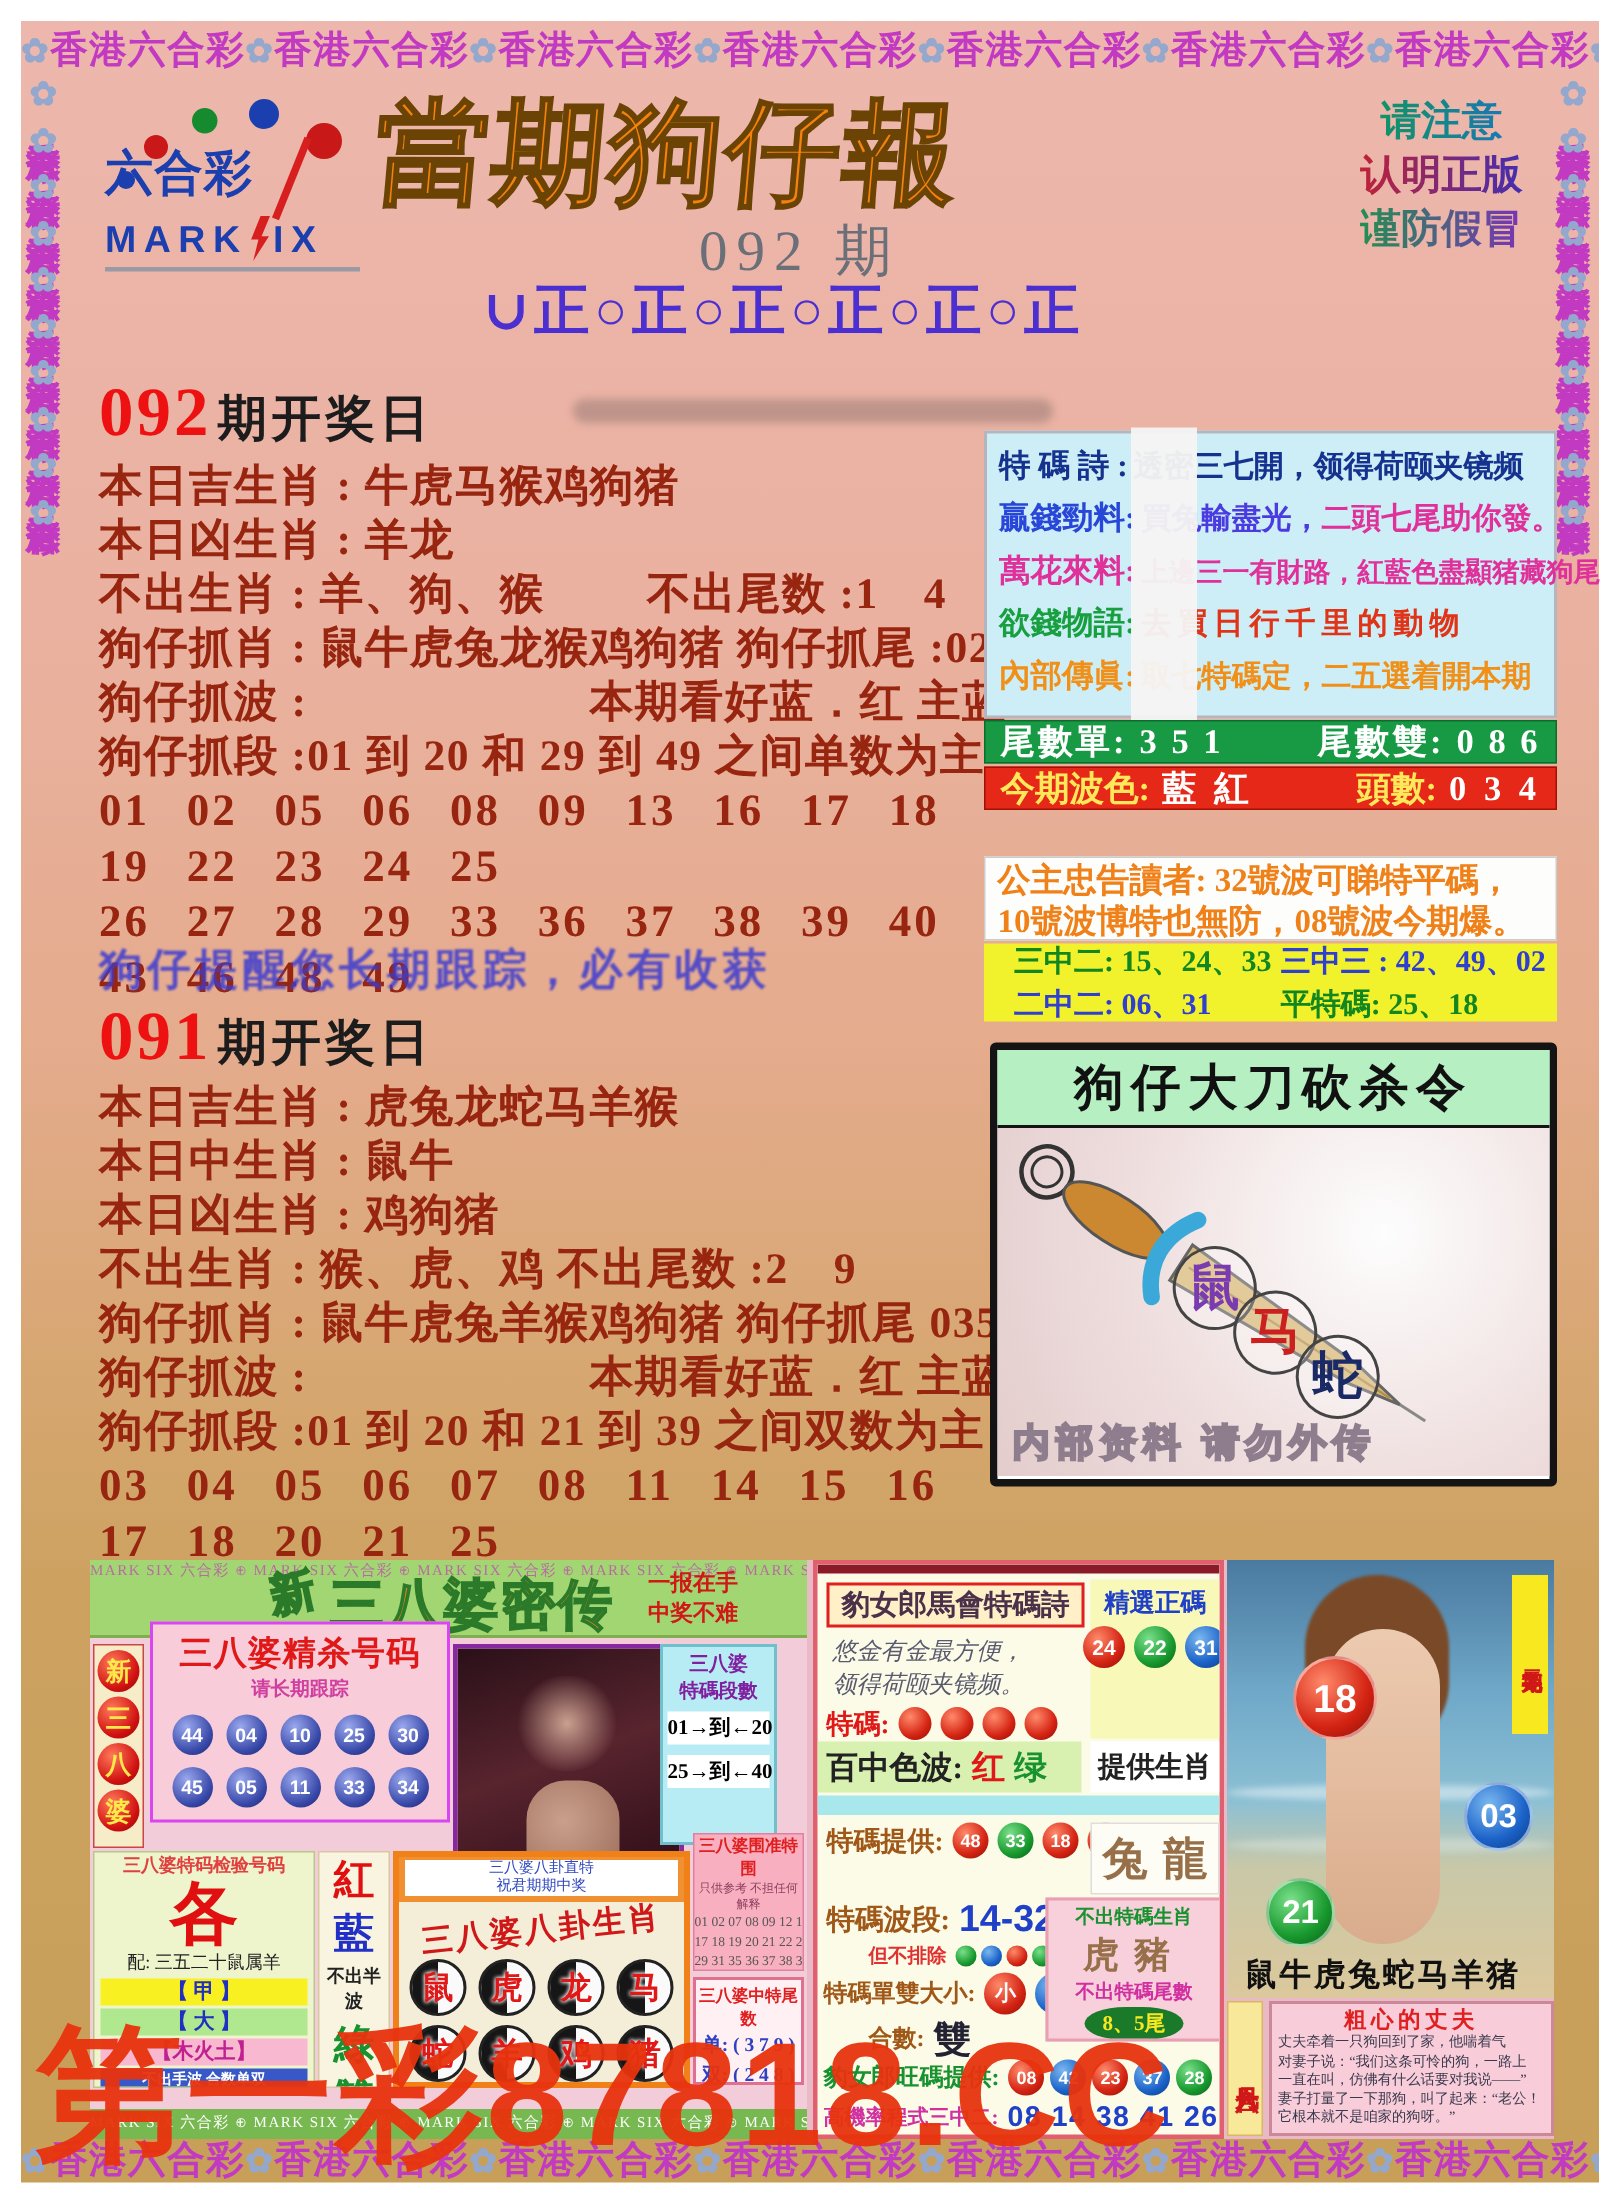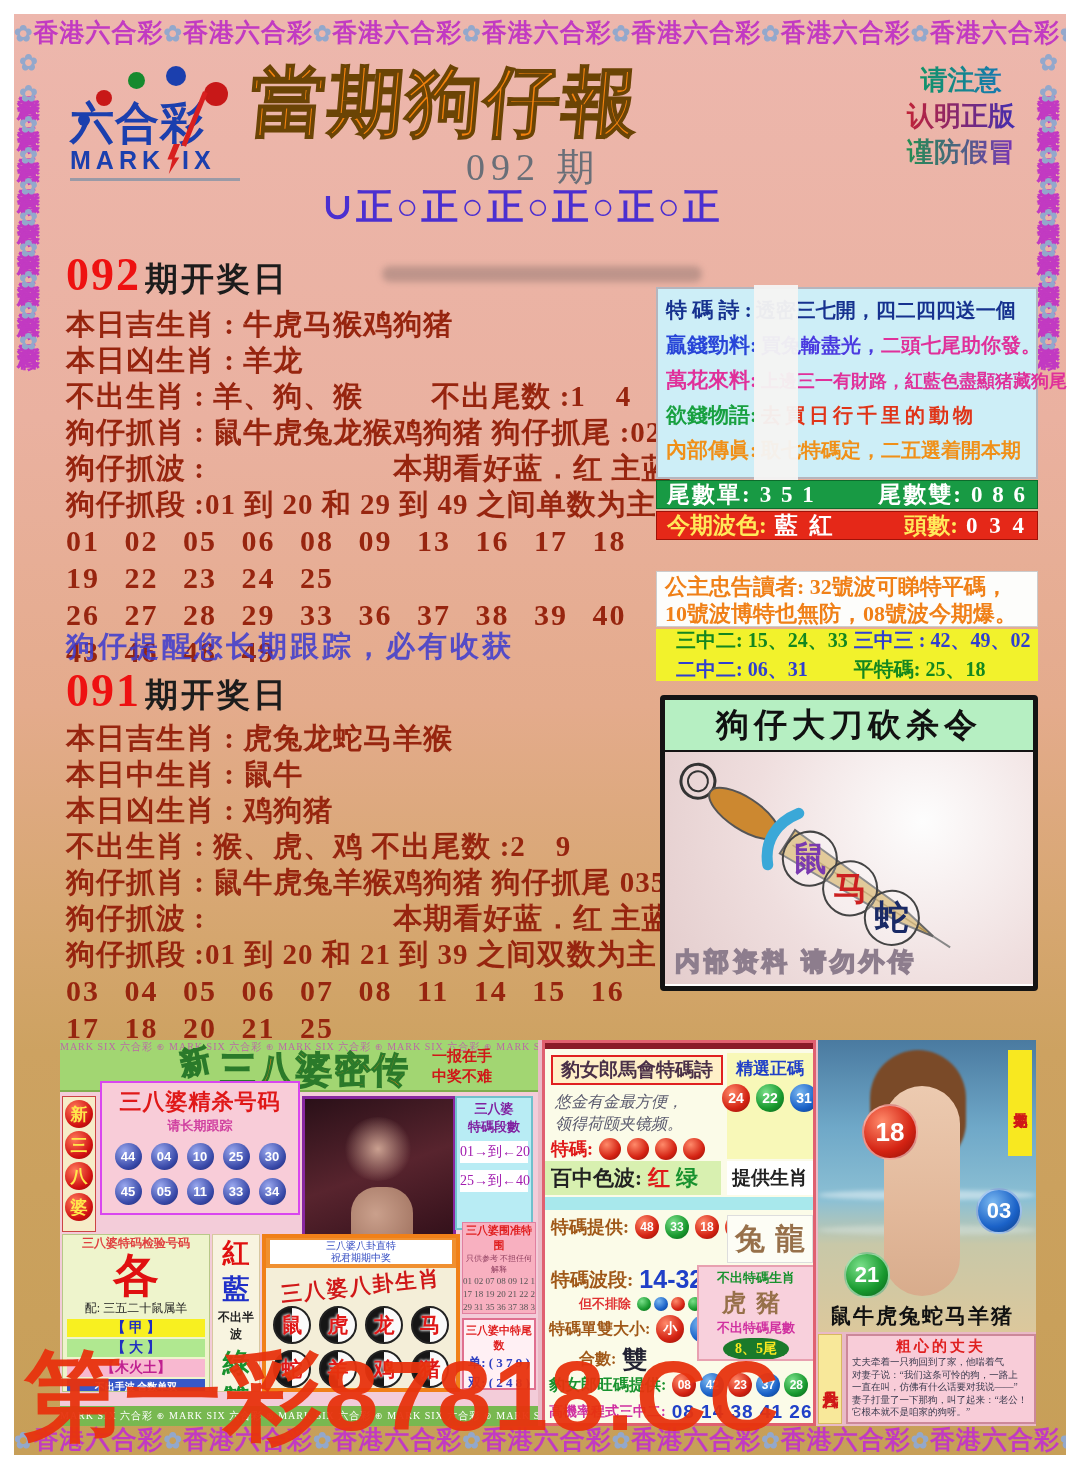--- a/index.html
+++ b/index.html
@@ -14,21 +14,21 @@
   white-space:nowrap;overflow:hidden}
 .frame .flw{color:#93a8cc;font-size:22px}
 .frame-top{left:0;right:0;top:2px;height:32px;text-align:center}
 .frame-bottom{left:0;right:0;bottom:0;height:32px;text-align:center}
 .frame-left,.frame-right{top:36px;bottom:36px;width:30px;writing-mode:vertical-rl;text-orientation:upright;font-size:23px}
 .frame-left{left:0}.frame-right{right:2px}
 
 
 .logo{left:56px;top:46px;width:180px;height:122px}
 .dot{position:absolute;border-radius:50%}
-.logo-cn{position:absolute;left:0;top:34px;font-size:44px;font-weight:bold;color:#1b3fae;letter-spacing:1px}
+.logo-cn{position:absolute;left:0;top:34px;font-size:32px;font-weight:bold;color:#1b3fae;letter-spacing:1px}
 .logo-slash{position:absolute;left:122px;top:30px;width:5px;height:58px;background:#d81f1f;transform:rotate(22deg)}
 .logo-en{position:absolute;left:0;top:86px;font-size:25px;font-weight:bold;color:#1b3fae;
   letter-spacing:5px;font-family:"Liberation Sans",sans-serif}
 .logo-bolt{position:absolute;left:96px;top:84px;width:14px;height:30px;background:#d81f1f;
   clip-path:polygon(55% 0,100% 0,60% 45%,95% 45%,20% 100%,45% 52%,10% 52%)}
 .logo-line{position:absolute;left:0;top:118px;width:170px;height:3px;background:#9a9aa6}
 .main-title{left:236px;top:38px;width:600px;font-size:76px;font-weight:bold;color:#f5820d;
   transform:skewX(-5deg);letter-spacing:2px;-webkit-text-stroke:1.5px #6b4405;white-space:nowrap}
 .issue-no{left:452px;top:128px;font-size:38px;color:#6a6f78;letter-spacing:6px}
 .notice{left:872px;top:48px;width:150px;font-size:27px;font-weight:bold;line-height:36px;text-align:center}
@@ -108,24 +108,24 @@
 .jingsha .js{font-size:13px;font-weight:bold;color:#d040a0}
 .ballrow{display:flex;justify-content:center;gap:9px;margin-top:8px}
 .pb{width:27px;height:27px;border-radius:50%;font-size:13px;
   background:radial-gradient(circle at 35% 30%,#9aa8ee,#3848a8 65%,#1a2468);color:#fff}
 .adphoto{position:absolute;left:242px;top:56px;width:154px;height:200px;border:3px solid #8828a0;
   background:linear-gradient(160deg,#2a1018 0%,#58242e 40%,#3a141e 70%,#1c0a10 100%);overflow:hidden}
 .adphoto .glow{position:absolute;left:38px;top:18px;width:70px;height:64px;border-radius:50%;
   background:radial-gradient(circle,#caa090 0%,rgba(120,70,60,0) 70%)}
 .adphoto .torso{position:absolute;left:46px;top:88px;width:62px;height:90px;border-radius:26px;
   background:radial-gradient(circle at 40% 30%,#caa08c,#8a5a48)}
-.duanshu{position:absolute;left:395px;top:56px;width:78px;height:134px;background:#b8ecf4;
+.duanshu{position:absolute;left:380px;top:56px;width:78px;height:134px;background:#b8ecf4;
   border:2px solid #70c0cc;text-align:center;overflow:hidden}
 .duanshu .dt{font-size:13px;font-weight:bold;color:#8020a0;line-height:15px;margin-top:3px}
-.duanshu .dr{background:#fff;margin:7px 3px 0;font-size:14px;font-weight:normal;color:#a21caf;
+.duanshu .dr{background:#fff;margin:7px 3px 0;font-size:14px;font-weight:bold;color:#000000;
   padding:2px 0;white-space:nowrap}
 .jianyan{position:absolute;left:2px;top:194px;width:148px;height:158px;background:#eef4cc;
   border:1px solid #b8c888;text-align:center;overflow:hidden}
 .jianyan .yt{font-size:12px;font-weight:bold;color:#e04040}
 .jianyan .big{font-size:46px;font-weight:bold;color:#e01010;line-height:48px}
 .jianyan .pei{font-size:12px;color:#222}
 .jybox{margin:2px 4px 0;font-size:14px;font-weight:bold;padding:0 2px}
 .jy1{background:#f8f020;color:#2030c0}
 .jy2{background:#b0e890;color:#2030c0}
 .jy3{background:#f8b8d0;color:#c02090}
@@ -298,21 +298,21 @@
     <div class="pline">狗仔抓肖 : 鼠牛虎兔羊猴鸡狗猪  狗仔抓尾 035689</div>
     <div class="pline">狗仔抓波 :　　　　　　 本期看好蓝．红  主蓝</div>
     <div class="pline">狗仔抓段 :01 到 20 和 21 到 39 之间双数为主</div>
     <div class="pnums">03 04 05 06 07 08 11 14 15 16 17 18 20 21 25</div>
     <div class="pnums">26 28 30 31 33 36 38 40 41 43 44 46 47</div>
   </div>
 
   <div class="abs poem-panel">
     <div class="prow pr1">
         <span class="pl">特 碼 詩 :</span>
-      <span class="pt"><span class="ta">透密三七開，</span><span class="tb">四二四四送一個</span></span>
+      <span class="pt"><span class="ta">透密三七開，</span><span class="tb">领得荷颐夹镜频</span></span>
       </div>
     <div class="prow pr2">
         <span class="pl">贏錢勁料:</span>
       <span class="pt"><span class="ta">買兔輸盡光，</span><span class="tb">二頭七尾助你發。</span></span>
       </div>
     <div class="prow pr3">
         <span class="pl">萬花來料:</span>
       <span class="pt"><span class="ta">上邊三一有財路，</span><span class="tb">紅藍色盡顯猪藏狗尾</span></span>
       </div>
     <div class="prow pr4">

